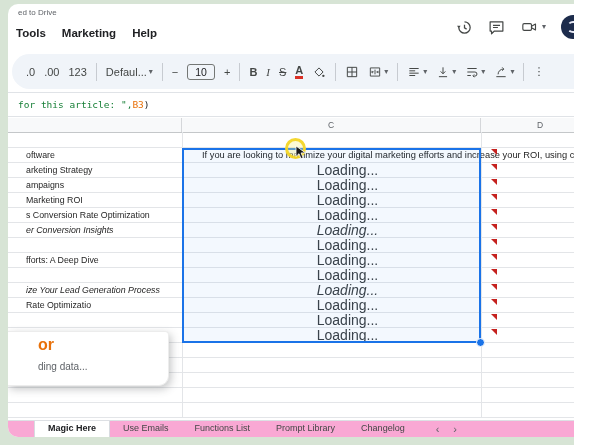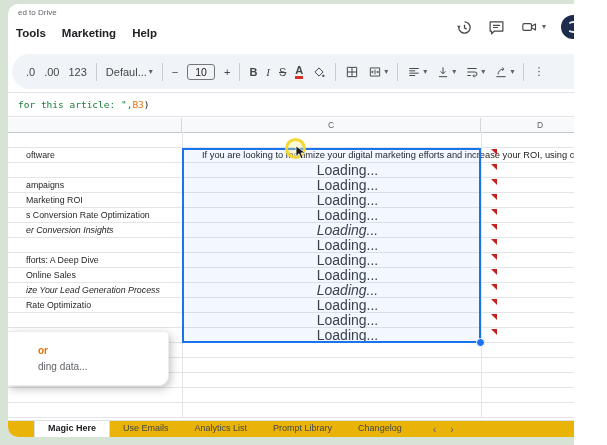--- a/index.html
+++ b/index.html
@@ -68,31 +68,31 @@
   .selection{position:absolute;left:174px;top:30px;width:299px;height:195px;
              border:2px solid #1a73e8;background:rgba(26,115,232,0.05);
              box-sizing:border-box;pointer-events:none;}
   .fill-handle{position:absolute;left:468px;top:220px;width:7px;height:7px;background:#1a73e8;
                border:1px solid #ffffff;border-radius:50%;}
 
   
   .popup{position:absolute;left:0;top:327px;width:160px;height:53px;background:#fff;
          border:1px solid #ececec;border-left:none;border-radius:0 4px 10px 0;
          box-shadow:2px 3px 8px rgba(60,64,67,0.3);z-index:5;}
-  .popup-line1{position:absolute;left:30px;top:13px;font-size:10px;font-weight:bold;color:#e8710a;}
+  .popup-line1{position:absolute;left:30px;top:4px;font-size:16px;font-weight:bold;color:#e8710a;}
   .popup-line2{position:absolute;left:30px;top:29px;font-size:10px;color:#5f6368;}
 
   
   .highlight-circle{position:absolute;left:277px;top:134px;width:21px;height:21px;border-radius:50%;
                     border:3px solid rgba(243,214,40,0.95);background:rgba(250,240,120,0.3);
                     box-sizing:border-box;z-index:6;}
   .cursor{position:absolute;left:287px;top:141px;z-index:7;}
 
   
-  .tabbar{position:absolute;left:0;top:416px;width:591px;height:17px;background:#eab308;
+  .tabbar{position:absolute;left:0;top:416px;width:591px;height:17px;background:#f9a8d4;
           border-top:1px solid #dde0e4;box-sizing:border-box;display:flex;align-items:stretch;
           font-size:9px;color:#444746;padding-left:26px;}
   .tab{padding:0 13px;line-height:15px;white-space:nowrap;}
   .tab.active{background:#ffffff;border-left:1px solid #d8dbe0;border-right:1px solid #d8dbe0;
               font-weight:bold;color:#202124;}
   .tab-nav{margin-left:18px;color:#5f6368;display:flex;gap:14px;align-items:center;font-size:11px;}
 </style>
 </head>
 <body>
 
@@ -211,20 +211,21 @@
       <div class="gridbg"></div>
       <div class="vline vline-b"></div>
       <div class="vline vline-c"></div>
       <div id="grid-rows">
           <div class="grid-row" style="top: 30px;">
             <div class="cell-left">oftware</div>
             <div class="cell-intro">If you are looking to maximize your digital marketing efforts and increase your ROI, using convers</div>
             <div class="overflow-marker"></div>
           </div>
           <div class="grid-row" style="top: 45px;">
+            <div class="cell-left">arketing Strategy</div>
             <div class="cell-loading">Loading...</div>
             <div class="overflow-marker"></div>
           </div>
           <div class="grid-row" style="top: 60px;">
             <div class="cell-left">ampaigns</div>
             <div class="cell-loading">Loading...</div>
             <div class="overflow-marker"></div>
           </div>
           <div class="grid-row" style="top: 75px; padding-left: 36px;">
             <div class="cell-left">Marketing ROI</div>
@@ -244,21 +245,20 @@
           <div class="grid-row" style="top: 120px;">
             <div class="cell-loading">Loading...</div>
             <div class="overflow-marker"></div>
           </div>
           <div class="grid-row" style="top: 135px;">
             <div class="cell-left">fforts: A Deep Dive</div>
             <div class="cell-loading">Loading...</div>
             <div class="overflow-marker"></div>
           </div>
           <div class="grid-row" style="top: 150px;">
-            <div class="cell-left">Online Sales</div>
             <div class="cell-loading">Loading...</div>
             <div class="overflow-marker"></div>
           </div>
           <div class="grid-row" style="top: 165px; font-style: italic;">
             <div class="cell-left">ize Your Lead Generation Process</div>
             <div class="cell-loading">Loading...</div>
             <div class="overflow-marker"></div>
           </div>
           <div class="grid-row" style="top: 180px;">
             <div class="cell-left">Rate Optimizatio</div>
@@ -288,21 +288,21 @@
     <div class="highlight-circle"></div>
     <div class="cursor">
       <svg width="13" height="15" viewBox="0 0 13 15">
           <path d="M1 1v10.5l3-2.8 2 4.9 2.1-.9-2-4.8h4.4z" fill="#1a1a1a" stroke="#ffffff" stroke-width="0.8"></path>
         </svg>
     </div>
 
     <div class="tabbar">
       <div class="tab active">Magic Here</div>
       <div class="tab">Use Emails</div>
-      <div class="tab">Analytics List</div>
+      <div class="tab">Functions List</div>
       <div class="tab">Prompt Library</div>
       <div class="tab">Changelog</div>
       <div class="tab-nav">
         <span>‹</span>
         <span>›</span>
       </div>
     </div>
 
   </div>
 </div>

